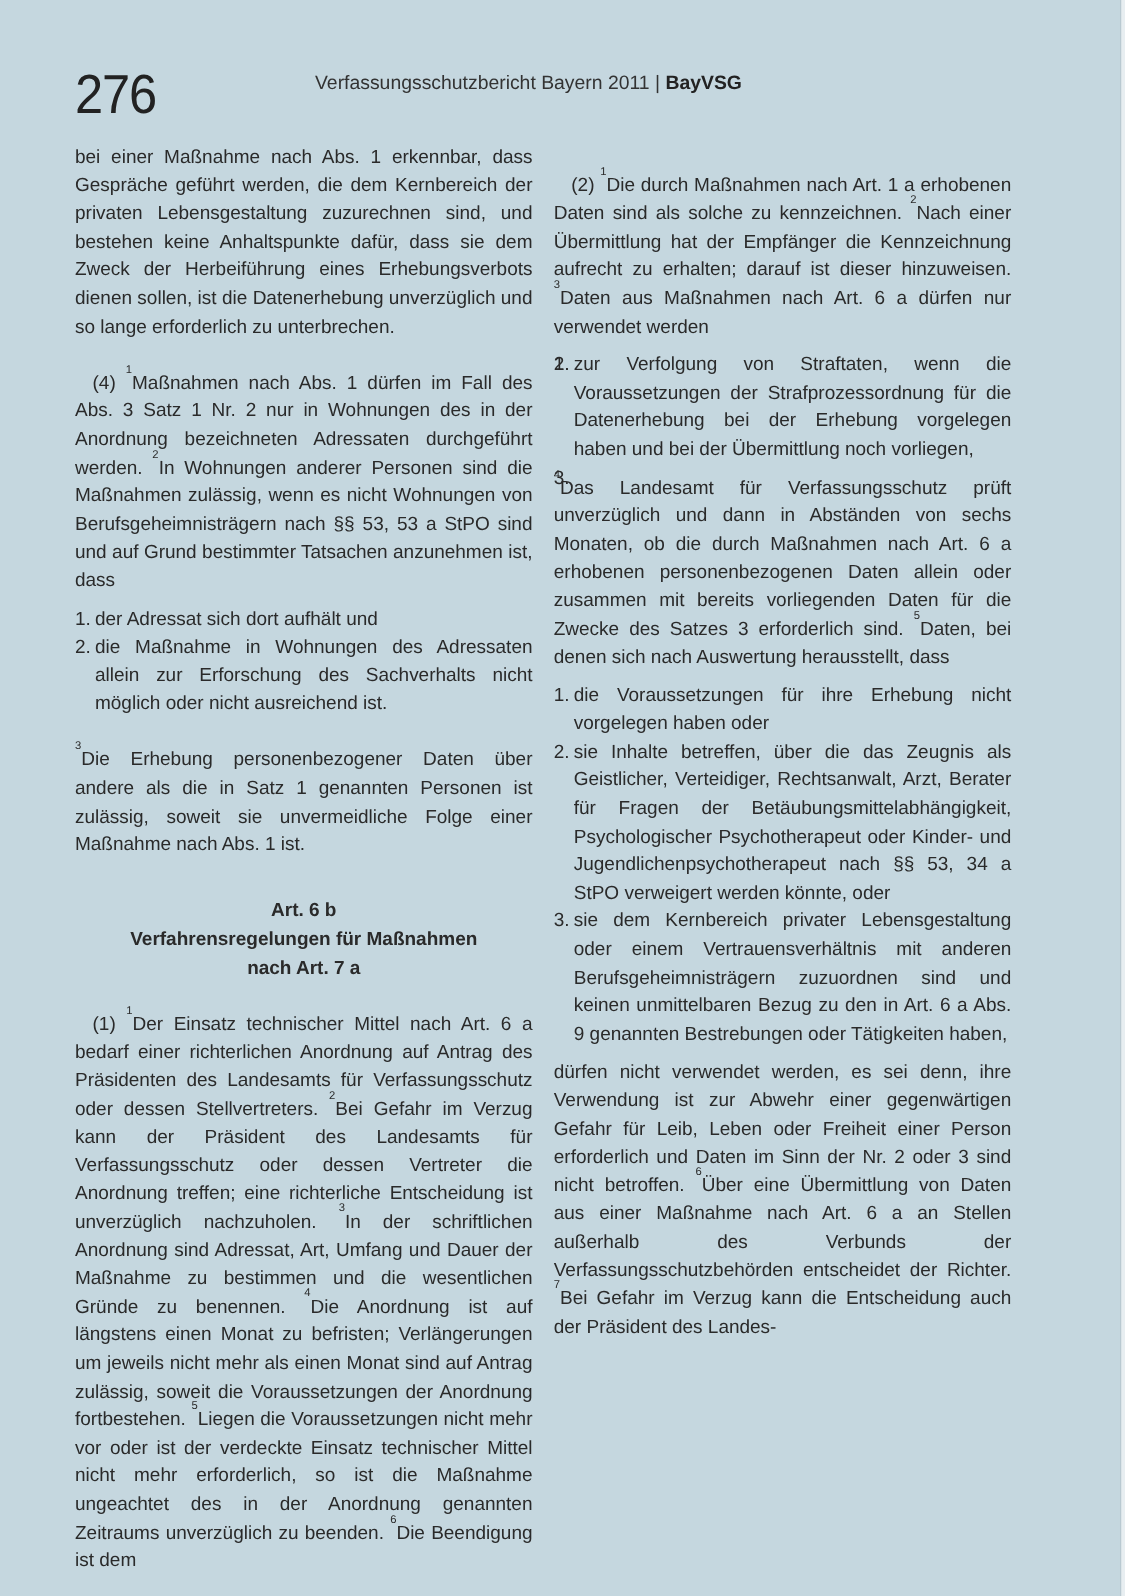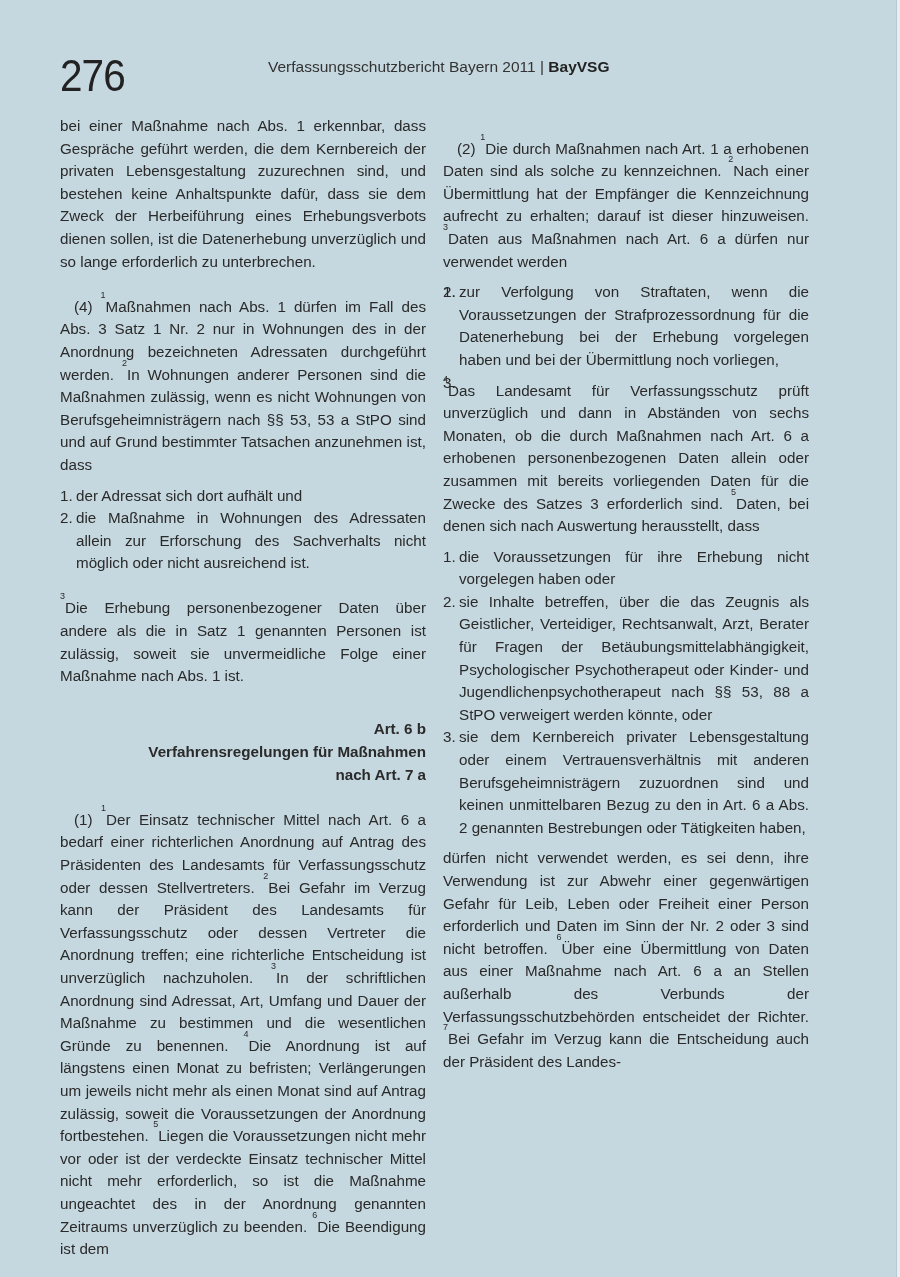--- a/index.html
+++ b/index.html
@@ -11,40 +11,40 @@
     position:relative;
   }
   .right-edge { position:absolute; right:0; top:0; width:3px; height:1277px; background:#e8eef1; border-left:1px solid #b9c9d1; }
   .page-number {
     position:absolute; left:60px; top:52px;
     font-size:44px; line-height:48px; font-weight:400; letter-spacing:-1px;
     color:#222;
     transform:scaleX(0.92); transform-origin:left top;
   }
   .running-head {
-    position:absolute; left:268px; top:58px;
+    position:absolute; left:252px; top:58px;
     font-size:15.5px; color:#333;
   }
   .running-head b { font-weight:700; color:#222; }
   .col {
     position:absolute; top:115px; width:366px;
     font-size:15.2px; line-height:22.6px;
     text-align:justify;
   }
   .col-left { left:60px; }
   .col-right { left:443px; }
   .col p { margin:0; }
   .gap { height:22.6px; }
   .gap-s { height:8px; }
   .indent { text-indent:14px; }
   sup { font-size:9px; vertical-align:top; position:relative; top:-1px; line-height:0; }
   ol.numbered { list-style:none; margin:0; padding:0; }
   ol.numbered li { position:relative; padding-left:16px; }
   ol.numbered li .num { position:absolute; left:0; top:0; }
-  .art-head { font-weight:700; text-align:right; }
+  .art-head { font-weight:700; text-align:center; }
 </style>
 </head>
 <body>
 
 <div class="right-edge"></div>
 
 <div class="page-number">276</div>
 <div class="running-head">
   <span>Verfassungsschutzbericht Bayern 2011</span><span> | </span><b>BayVSG</b>
 </div>
@@ -86,20 +86,20 @@
     <li><span class="num">2.</span><span>zur Verfolgung von Straftaten, wenn die Voraussetzungen der Strafprozessordnung für die Datenerhebung bei der Erhebung vorgelegen haben und bei der Übermittlung noch vorliegen,</span></li>
     <li><span class="num">3.</span></li>
   </ol>
   <div class="gap-s"></div>
   <p>
     <sup>4</sup><span>Das Landesamt für Verfassungsschutz prüft unverzüglich und dann in Abständen von sechs Monaten, ob die durch Maßnahmen nach Art. 6 a erhobenen personenbezogenen Daten allein oder zusammen mit bereits vorliegenden Daten für die Zwecke des Satzes 3 erforderlich sind. </span><sup>5</sup><span>Daten, bei denen sich nach Auswertung herausstellt, dass</span>
   </p>
   <div class="gap-s"></div>
   <ol class="numbered">
     <li><span class="num">1.</span><span>die Voraussetzungen für ihre Erhebung nicht vorgelegen haben oder</span></li>
-    <li><span class="num">2.</span><span>sie Inhalte betreffen, über die das Zeugnis als Geistlicher, Verteidiger, Rechtsanwalt, Arzt, Berater für Fragen der Betäubungsmittelabhängigkeit, Psychologischer Psychotherapeut oder Kinder- und Jugendlichenpsychotherapeut nach §§ 53, 88 a StPO verweigert werden könnte, oder</span></li>
-    <li><span class="num">3.</span><span>sie dem Kernbereich privater Lebensgestaltung oder einem Vertrauensverhältnis mit anderen Berufsgeheimnisträgern zuzuordnen sind und keinen unmittelbaren Bezug zu den in Art. 6 a Abs. 2 genannten Bestrebungen oder Tätigkeiten haben,</span></li>
+    <li><span class="num">2.</span><span>sie Inhalte betreffen, über die das Zeugnis als Geistlicher, Verteidiger, Rechtsanwalt, Arzt, Berater für Fragen der Betäubungsmittelabhängigkeit, Psychologischer Psychotherapeut oder Kinder- und Jugendlichenpsychotherapeut nach §§ 53, 34 a StPO verweigert werden könnte, oder</span></li>
+    <li><span class="num">3.</span><span>sie dem Kernbereich privater Lebensgestaltung oder einem Vertrauensverhältnis mit anderen Berufsgeheimnisträgern zuzuordnen sind und keinen unmittelbaren Bezug zu den in Art. 6 a Abs. 9 genannten Bestrebungen oder Tätigkeiten haben,</span></li>
   </ol>
   <div class="gap-s"></div>
   <p>
     <span>dürfen nicht verwendet werden, es sei denn, ihre Verwendung ist zur Abwehr einer gegenwärtigen Gefahr für Leib, Leben oder Freiheit einer Person erforderlich und Daten im Sinn der Nr. 2 oder 3 sind nicht betroffen. </span><sup>6</sup><span>Über eine Übermittlung von Daten aus einer Maßnahme nach Art. 6 a an Stellen außerhalb des Verbunds der Verfassungsschutzbehörden entscheidet der Richter. </span><sup>7</sup><span>Bei Gefahr im Verzug kann die Entscheidung auch der Präsident des Landes-</span>
   </p>
 </div>
 
 </body></html>

